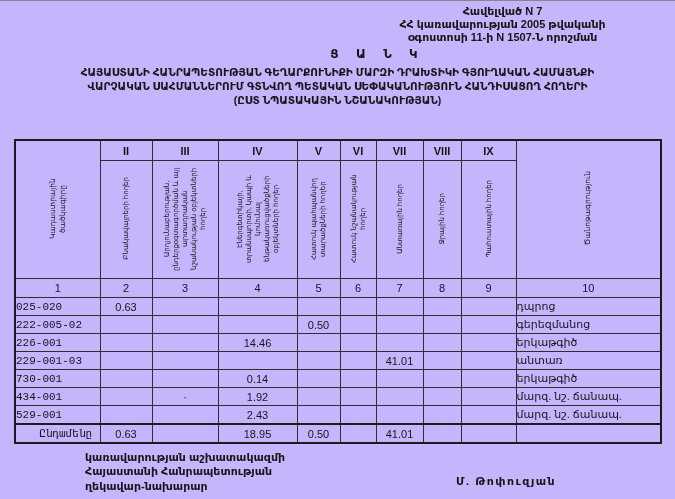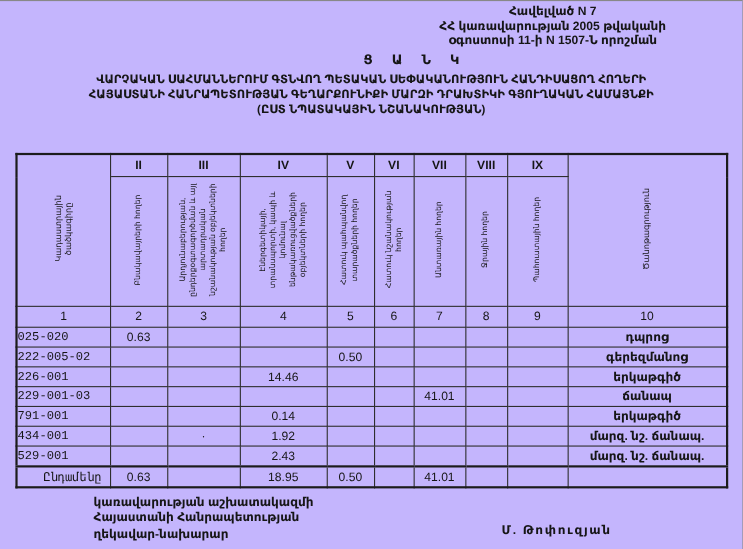--- a/index.html
+++ b/index.html
@@ -32,21 +32,21 @@
   .vtext{
     writing-mode:vertical-rl;transform:rotate(180deg);
     margin:0 auto;font-size:7px;line-height:1.3;
     max-height:110px;text-align:center;display:inline-block;
   }
   td.merged .vtext{font-size:7.5px;}
   td.num{height:18px;text-align:center;font-size:11px;}
   tbody td{height:17px;}
   td.code{text-align:left;padding-left:4px;font-family:Liberation Mono, monospace;}
   td.val{text-align:center;}
-  td.note{text-align:center;padding-left:5px;font-weight:bold;}
+  td.note{text-align:left;padding-left:5px;}
   tr.total td{border-top:2px solid #1c1c1c;}
   tr.total td.code{text-align:center;padding-left:16px;}
   .footer-left{
     position:absolute;top:449px;left:85px;
     font-size:11px;font-weight:bold;line-height:1.3;
   }
   .signature{
     position:absolute;top:474px;left:456px;
     font-size:11px;font-weight:bold;letter-spacing:1.5px;
   }
@@ -58,22 +58,22 @@
 
   <div class="appendix">
     <div>Հավելված N 7</div>
     <div>ՀՀ կառավարության 2005 թվականի</div>
     <div>օգոստոսի 11-ի N 1507-Ն որոշման</div>
   </div>
 
   <div class="cank">Ց Ա Ն Կ</div>
 
   <div class="main-title">
+    <div>ՀԱՅԱՍՏԱՆԻ ՀԱՆՐԱՊԵՏՈՒԹՅԱՆ ԳԵՂԱՐՔՈՒՆԻՔԻ ՄԱՐԶԻ ԴՐԱԽՏԻԿԻ ԳՅՈՒՂԱԿԱՆ ՀԱՄԱՅՆՔԻ</div>
     <div>ՎԱՐՉԱԿԱՆ ՍԱՀՄԱՆՆԵՐՈՒՄ ԳՏՆՎՈՂ ՊԵՏԱԿԱՆ ՍԵՓԱԿԱՆՈՒԹՅՈՒՆ ՀԱՆԴԻՍԱՑՈՂ ՀՈՂԵՐԻ</div>
-    <div>ՀԱՅԱՍՏԱՆԻ ՀԱՆՐԱՊԵՏՈՒԹՅԱՆ ԳԵՂԱՐՔՈՒՆԻՔԻ ՄԱՐԶԻ ԴՐԱԽՏԻԿԻ ԳՅՈՒՂԱԿԱՆ ՀԱՄԱՅՆՔԻ</div>
     <div>(ԸՍՏ ՆՊԱՏԱԿԱՅԻՆ ՆՇԱՆԱԿՈՒԹՅԱՆ)</div>
   </div>
 
   <table class="land">
     <colgroup>
       <col style="width:85px">
         <col style="width:52px">
         <col style="width:66px">
       <col style="width:79px">
         <col style="width:43px">
@@ -159,24 +159,24 @@
         <tr>
           <td class="code">229-001-03</td>
           <td class="val"></td>
           <td class="val"></td>
           <td class="val"></td>
           <td class="val"></td>
           <td class="val"></td>
           <td class="val">41.01</td>
           <td class="val"></td>
           <td class="val"></td>
-          <td class="note">ճանապ</td>
-        </tr>
-        <tr>
-          <td class="code">791-001</td>
+          <td class="note">անտառ</td>
+        </tr>
+        <tr>
+          <td class="code">730-001</td>
           <td class="val"></td>
           <td class="val"></td>
           <td class="val">0.14</td>
           <td class="val"></td>
           <td class="val"></td>
           <td class="val"></td>
           <td class="val"></td>
           <td class="val"></td>
           <td class="note">երկաթգիծ</td>
         </tr>

